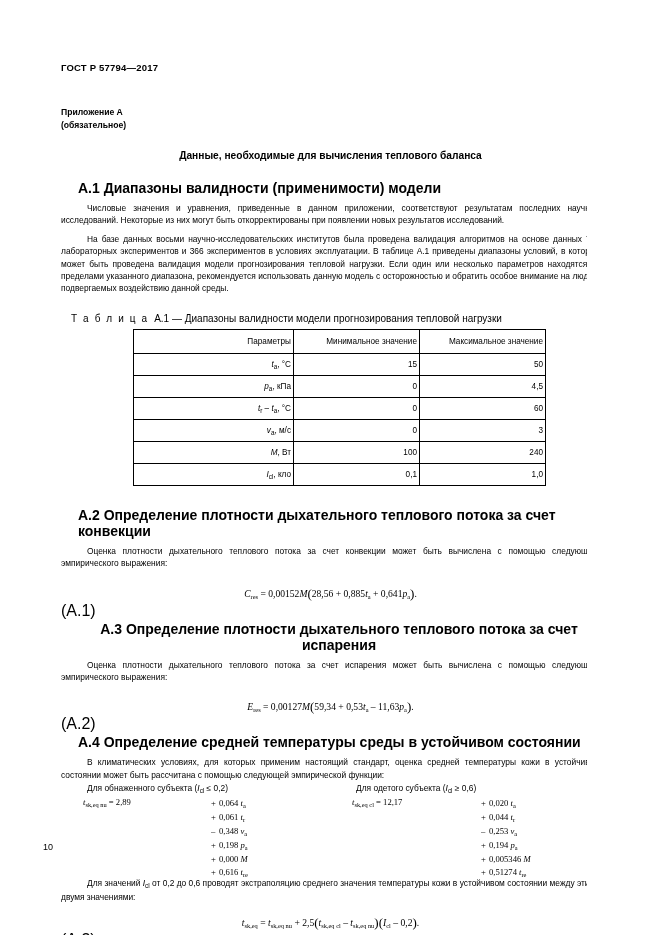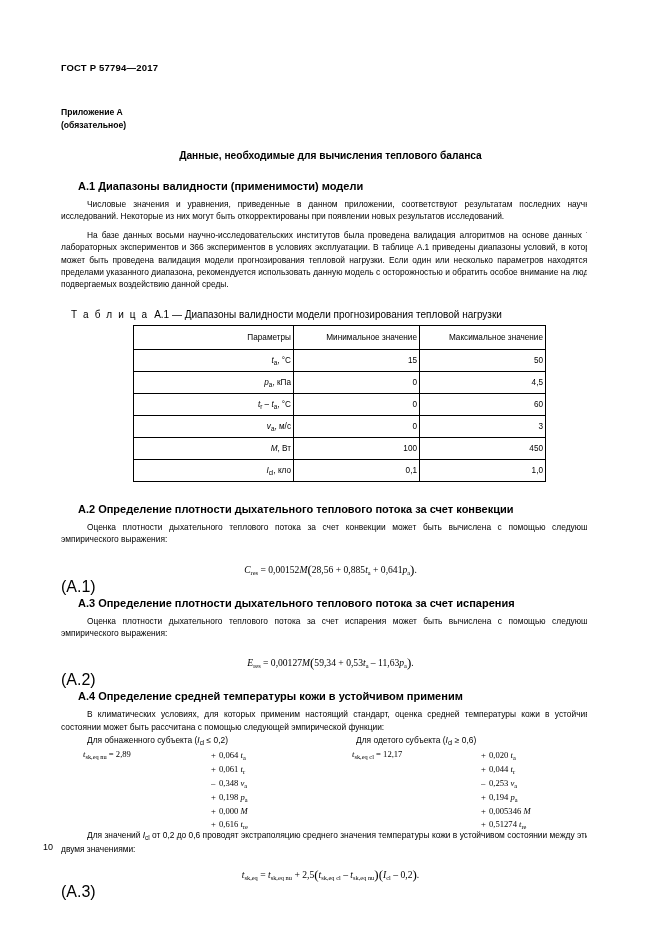--- a/index.html
+++ b/index.html
@@ -47,21 +47,21 @@
   }
   .annex-title {
     text-align: center;
     font-size: 10.2px;
     font-weight: bold;
     margin: 19px 0 0 0;
   }
 
   
   .sec-head {
-    font-size: 11px;
+    font-size: 14px;
     font-weight: bold;
     margin: 19px 0 0 0;
     padding-left: 17px;
   }
   p.body {
     font-size: 8.4px;
     line-height: 12.4px;
     margin: 6px 0 0 0;
     text-align: justify;
     text-indent: 26px;
@@ -218,51 +218,51 @@
           <td class="outer-r">60</td>
         </tr>
         <tr>
           <td class="outer-l"><i>v</i><sub>a</sub>, м/с</td>
           <td>0</td>
           <td class="outer-r">3</td>
         </tr>
         <tr>
           <td class="outer-l"><i>M</i>, Вт</td>
           <td>100</td>
-          <td class="outer-r">450</td>
+          <td class="outer-r">240</td>
         </tr>
         <tr>
           <td class="outer-l"><i>I</i><sub>cl</sub>, кло</td>
           <td>0,1</td>
           <td class="outer-r">1,0</td>
         </tr>
       </tbody>
     </table>
 
     <div class="sec-head" style="margin-top:21px;">А.2 Определение плотности дыхательного теплового потока за счет конвекции</div>
     <p class="body">Оценка плотности дыхательного теплового потока за счет конвекции может быть вычислена с помощью следующего эмпирического выражения:</p>
 
     <div class="eq-row" style="margin-top:16px;">
       <div class="eq">
         <span class="v">C</span><sub>res</sub> = 0,<span>00152</span><span class="v">M</span><span class="big">(</span>28,56 + 0,885<span class="v">t</span><sub>a</sub> + 0,641<span class="v">p</span><sub>a</sub><span class="big">)</span>.
       </div>
       <span class="num">(A.1)</span>
     </div>
 
-    <div class="sec-head" style="margin-top:18px;">А.3 Определение плотности дыхательного теплового потока за счет испарения</div>
+    <div class="sec-head" style="margin-top:18px;text-align:center;">А.3 Определение плотности дыхательного теплового потока за счет испарения</div>
     <p class="body">Оценка плотности дыхательного теплового потока за счет испарения может быть вычислена с помощью следующего эмпирического выражения:</p>
 
     <div class="eq-row" style="margin-top:16px;">
       <div class="eq">
         <span class="v">E</span><sub>res</sub> = 0,00127<span class="v">M</span><span class="big">(</span>59,34 + 0,53<span class="v">t</span><sub>a</sub> – 11,63<span class="v">p</span><sub>a</sub><span class="big">)</span>.
       </div>
       <span class="num">(A.2)</span>
     </div>
 
-    <div class="sec-head" style="margin-top:18px;">А.4 Определение средней температуры кожи в устойчивом применим</div>
+    <div class="sec-head" style="margin-top:18px;">А.4 Определение средней температуры среды в устойчивом состоянии</div>
     <p class="body">В климатических условиях, для которых применим настоящий стандарт, оценка средней температуры кожи в устойчивом состоянии может быть рассчитана с помощью следующей эмпирической функции:</p>
 
     <div class="twocol">
       <div class="colhead ch-left">
         Для обнаженного субъекта (<i>I</i><sub>cl</sub> ≤ 0,2)
       </div>
       <div class="colhead ch-right">
         Для одетого субъекта (<i>I</i><sub>cl</sub> ≥ 0,6)
       </div>
 

